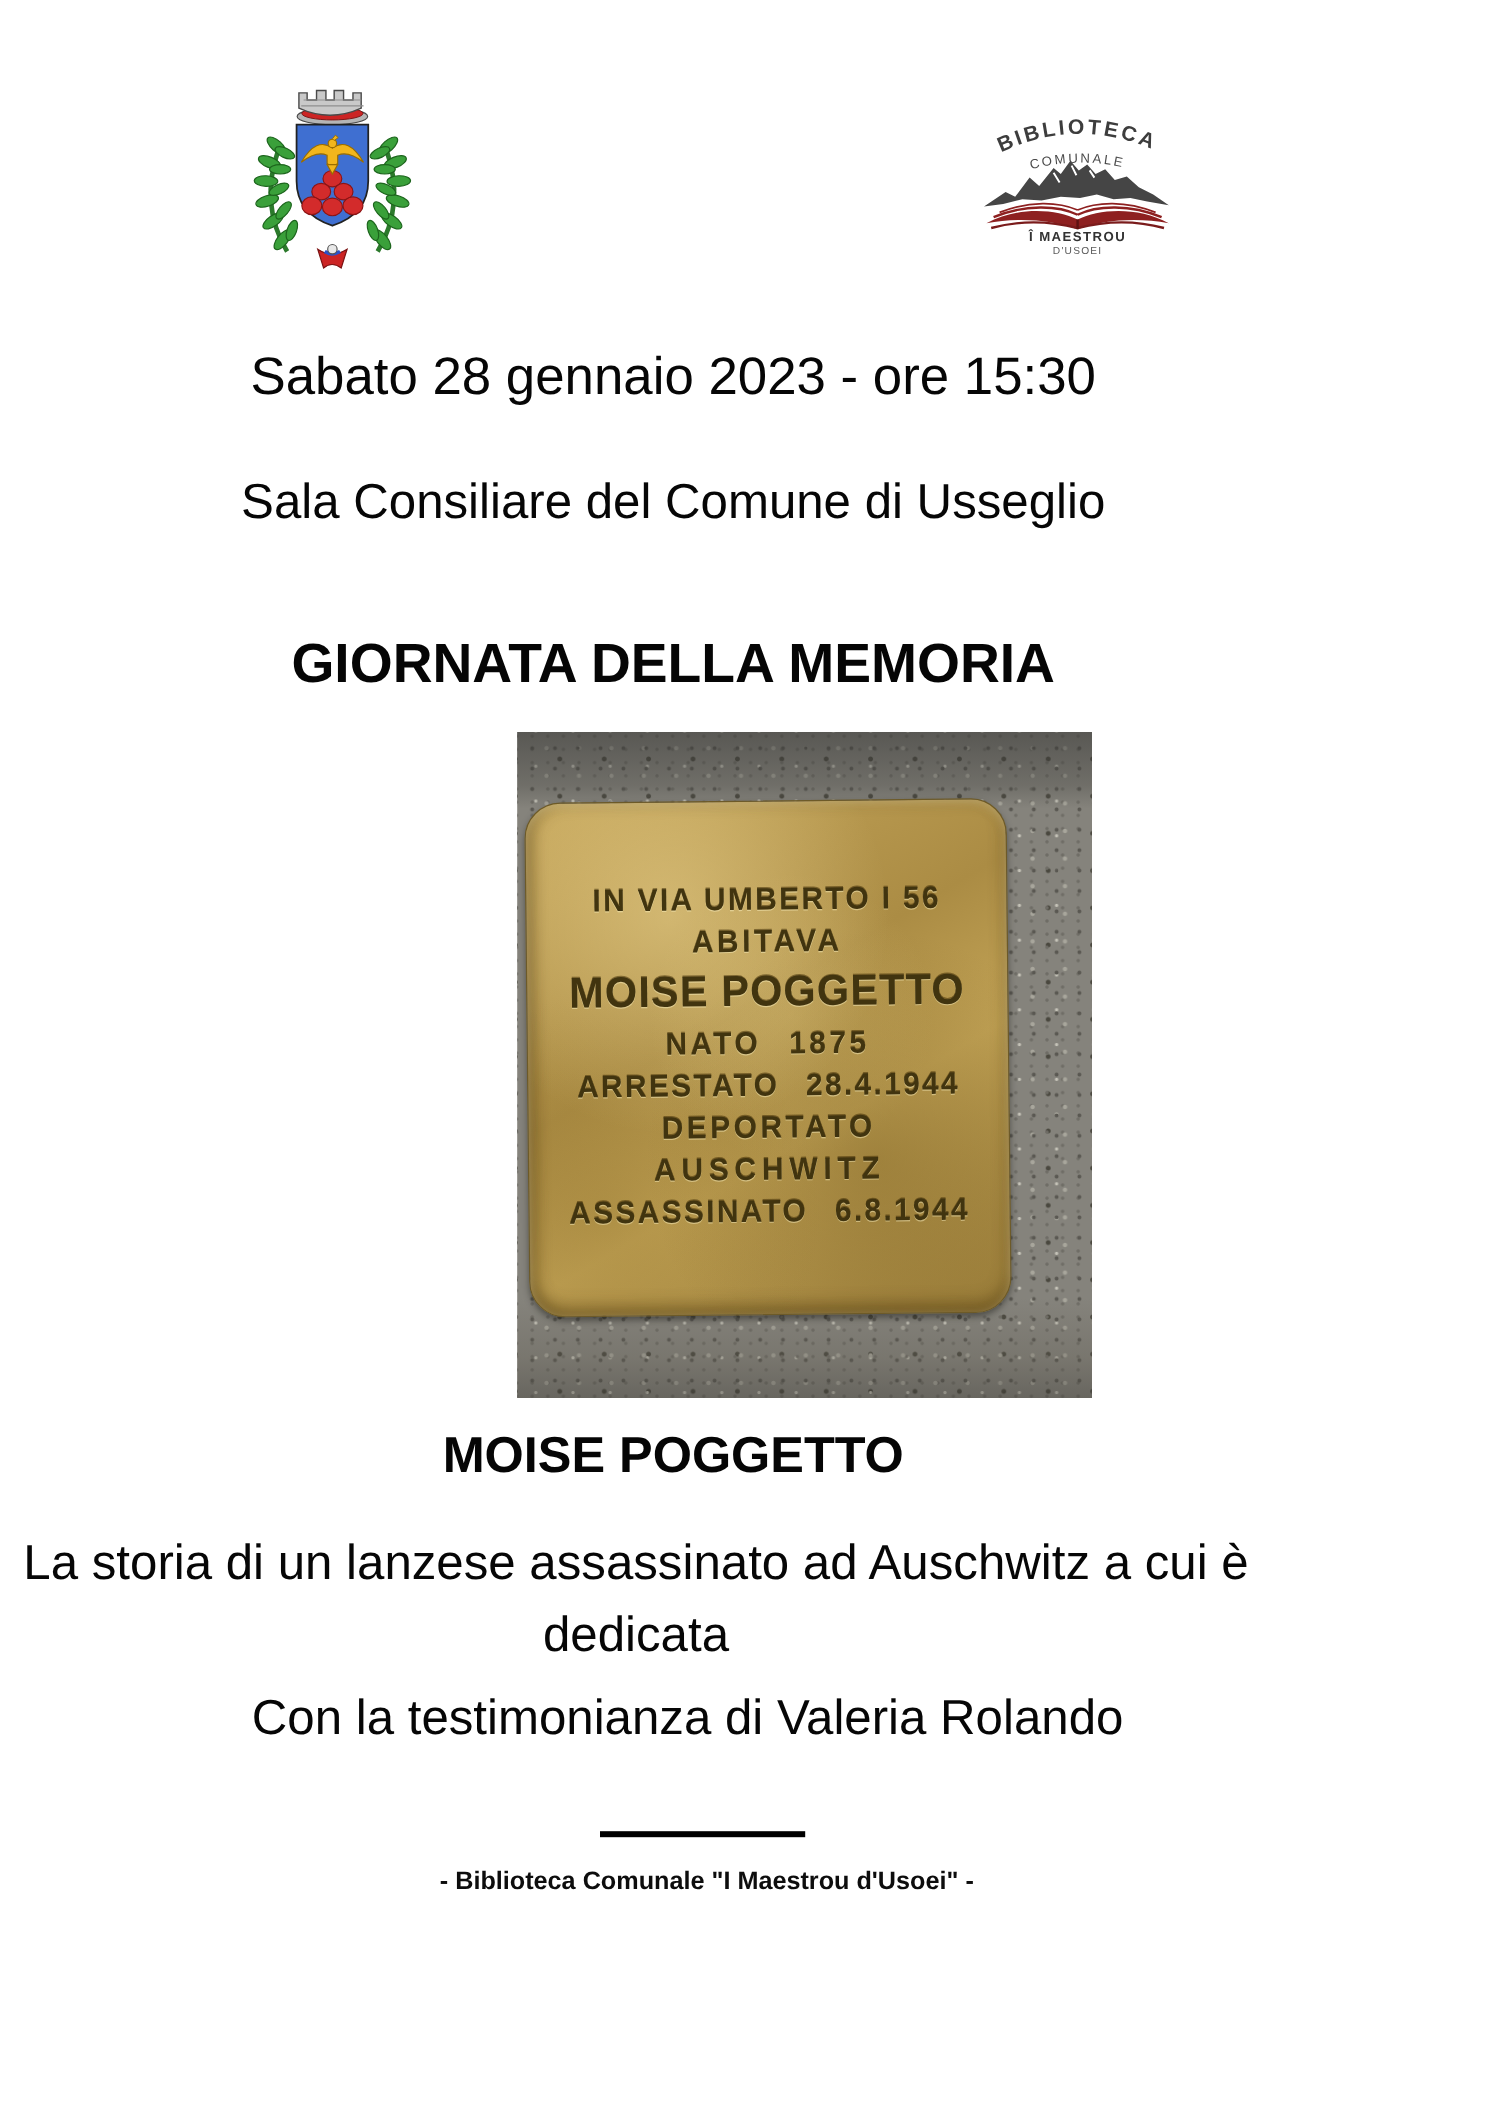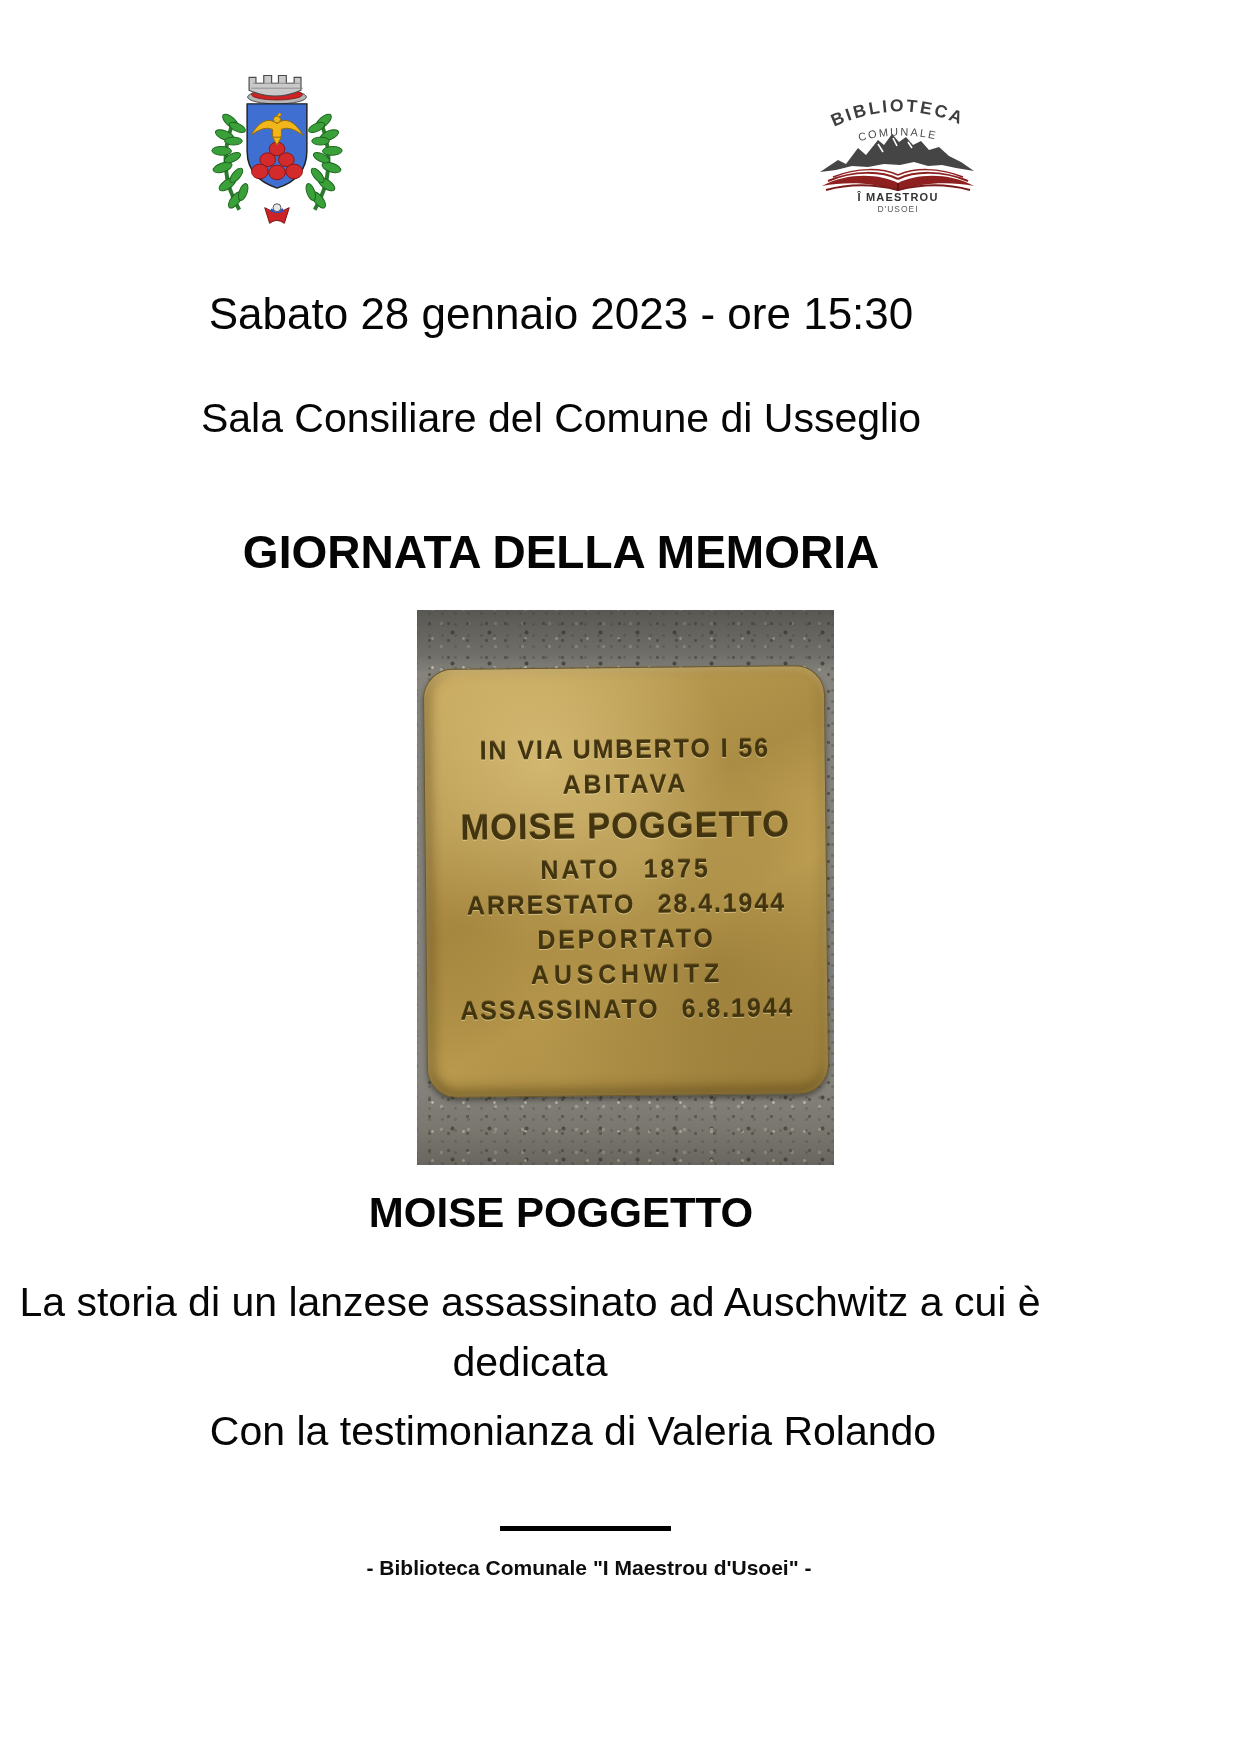--- a/index.html
+++ b/index.html
@@ -17,21 +17,21 @@
   .venue-line{top:375px;font-size:41px;line-height:46px;color:#060606;margin-top:20px;}
   .event-heading{top:526px;font-size:46px;line-height:52px;font-weight:bold;color:#050505;}
   .person-heading{top:1188px;font-size:42px;line-height:50px;font-weight:bold;color:#050505;}
   .desc{top:1272px;font-size:41px;line-height:60px;color:#060606;}
   .testimony{top:1407px;font-size:41px;line-height:48px;color:#060606;padding-left:12px;}
   .divider{position:absolute;left:500px;top:1526px;width:171px;height:5px;background:#000;}
   .footer-credit{position:absolute;left:0;top:1556px;width:1178px;text-align:center;
     font-size:21px;font-weight:bold;color:#0d0d0d;}
   
   .photo{
-    position:absolute;left:417px;top:610px;width:417px;height:555px;margin:0;
+    position:absolute;left:431px;top:610px;width:479px;height:555px;margin:0;
     background-color:#85837c;
     background-image:
       linear-gradient(180deg, rgba(52,52,50,.55) 0%, rgba(70,70,66,.34) 8%, rgba(0,0,0,0) 11.5%, rgba(0,0,0,0) 85%, rgba(92,88,78,.30) 94%, rgba(60,58,52,.4) 100%),
       radial-gradient(circle, #5a5852 1.2px, transparent 2px),
       radial-gradient(circle, #a8a69c 1.4px, transparent 2.2px),
       radial-gradient(circle, #6f6d66 1px, transparent 1.8px),
       radial-gradient(circle, #c5c3b8 1px, transparent 1.7px),
       radial-gradient(circle, #4a483f 1.6px, transparent 2.4px);
     background-size:100% 100%, 19px 17px, 27px 23px, 13px 11px, 31px 29px, 37px 31px;
     background-position:0 0, 3px 5px, 11px 2px, 6px 9px, 0 14px, 17px 7px;

